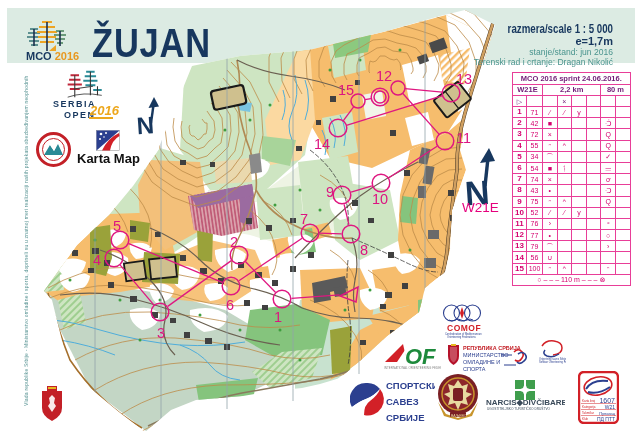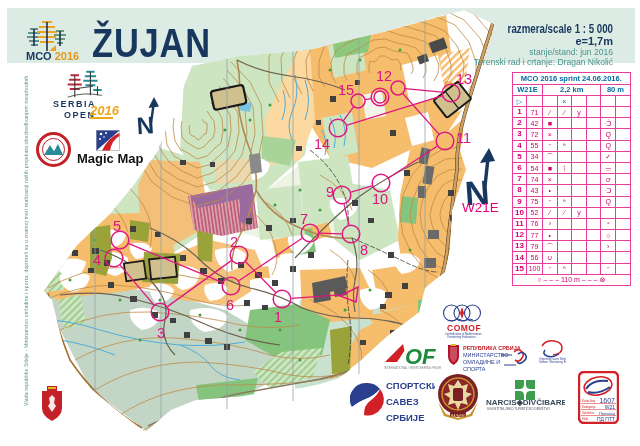--- a/index.html
+++ b/index.html
@@ -452,21 +452,21 @@
   <rect x="0.5" y="0.5" width="23" height="20" fill="#fff" stroke="#888" stroke-width="0.5"></rect>
   <path d="M0.5,0.5 L23.5,0.5 L0.5,20.5 Z" fill="#2b3f8f"></path>
   <path d="M23,3 Q12,8 6,20.5 L14,20.5 Q16,10 23.5,6 Z" fill="#d22027"></path>
   <circle cx="5" cy="4" r="1.3" fill="#fff"></circle>
   <circle cx="10" cy="3" r="1" fill="#fff"></circle>
   <circle cx="4" cy="9" r="1" fill="#fff"></circle>
   <circle cx="8" cy="7" r="0.8" fill="#fff"></circle>
 </svg>
 </div>
 
-<div class="abs" style="left:77px;top:151px;font-size:13px;font-weight:bold;color:#111;">Magic Map</div>
+<div class="abs" style="left:77px;top:151px;font-size:13px;font-weight:bold;color:#111;">Karta Map</div>
 
 <div class="abs" style="left:465px;top:146px;width:32px;height:62px;">
 <svg width="32" height="62" viewBox="0 0 32 62">
   <line x1="20" y1="40" x2="23" y2="12" stroke="#17375e" stroke-width="3.4"></line>
   <path d="M24,2 L15,17 L30,15 Z" fill="#17375e"></path>
   <text x="0" y="59" font-size="34" font-weight="bold" fill="#17375e" transform="rotate(-4 8 50)">N</text>
 </svg>
 </div>
 
 <div class="abs" style="left:462px;top:200px;font-size:13.5px;color:#e5007d;">W21E</div>
@@ -476,21 +476,21 @@
 <div class="abs" style="left:41px;top:386px;width:22px;height:36px;">
 <svg width="22" height="36" viewBox="0 0 22 36">
   <path d="M1,5 L21,5 L21,22 Q21,30 11,35 Q1,30 1,22 Z" fill="#c32027"></path>
   <rect x="6" y="0" width="10" height="5" fill="#c32027"></rect>
   <rect x="7" y="1" width="8" height="2" fill="#e8b820"></rect>
   <path d="M11,9 L14,12 L13,17 L15,20 L11,26 L7,20 L9,17 L8,12 Z" fill="#fff" opacity="0.9"></path>
 </svg>
 </div>
 
 <div class="abs" style="left:512px;top:72px;width:118px;">
-<table style="border-collapse:collapse;width:118px;table-layout:fixed;font-family:'Liberation Sans',sans-serif;color:#0369a1;">
+<table style="border-collapse:collapse;width:118px;table-layout:fixed;font-family:'Liberation Sans',sans-serif;color:#701a75;">
 <colgroup>
         <col style="width:14px">
         <col style="width:16px">
         <col style="width:14.6px">
         <col style="width:14.6px">
         <col style="width:14.6px">
         <col style="width:14.6px">
         <col style="width:14.6px">
         <col style="width:14.6px">
       </colgroup>

